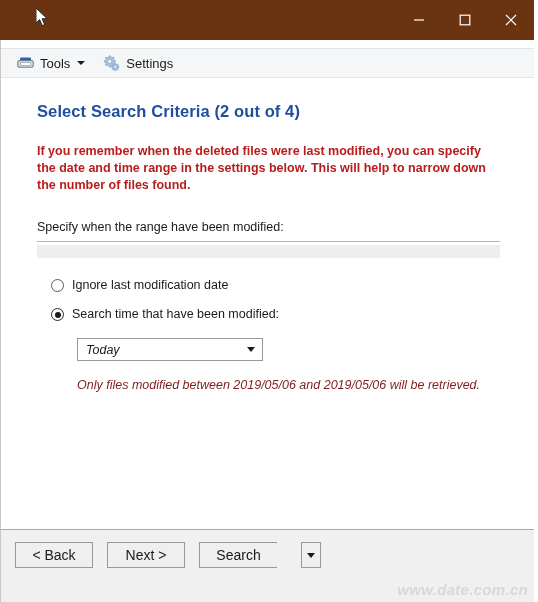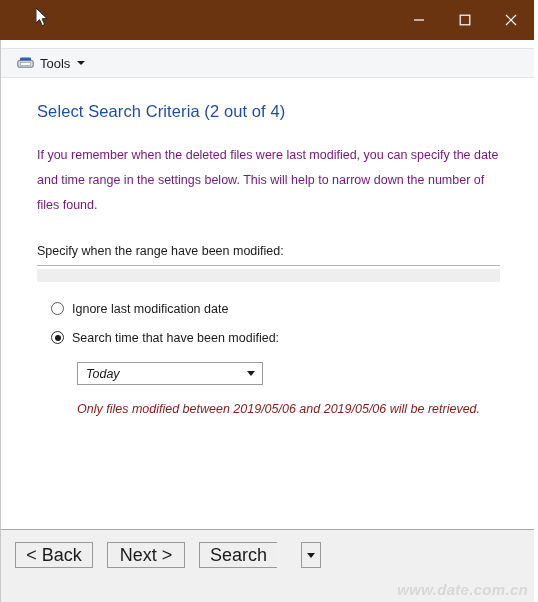--- a/index.html
+++ b/index.html
@@ -100,49 +100,50 @@
     border-bottom: 1px solid #a9a9a9;
     box-sizing: border-box;
     padding: 24px 34px 0 36px;
     position: relative;
     overflow: hidden;
   }
   .page-title {
     color: #1d4f9e;
     font-size: 16.5px;
     margin: 0 0 22px 0;
-    font-weight: normal;
+    font-weight: bold;
     letter-spacing: .1px;
   }
   .desc {
     font-size: 12.5px;
-    color: #701a75;
-    line-height: 25px;
+    color: #b91c1c;
+    line-height: 17px;
     margin: 0 0 26px 0;
     max-width: 470px;
+    font-weight: bold;
   }
   .group-label {
     font-size: 12.5px;
     color: #1a1a1a;
     margin-bottom: 7px;
   }
   .rule {
     height: 1px;
     background: #b6b6b6;
     margin-bottom: 3px;
   }
   .gray-band {
     height: 13px;
     background: #eeeeee;
     margin-bottom: 20px;
   }
 
   .radio-row {
     display: flex;
-    align-items: flex-start;
+    align-items: flex-end;
     margin-bottom: 15px;
     padding-left: 14px;
   }
   .radio {
     width: 13px;
     height: 13px;
     border-radius: 50%;
     border: 1px solid #5a5a5a;
     background: #ffffff;
     box-sizing: border-box;
@@ -205,21 +206,21 @@
     display: flex;
     align-items: flex-start;
     padding: 12px 0 0 14px;
     position: relative;
   }
   .btn {
     height: 26px;
     min-width: 78px;
     background: #efefef;
     border: 1px solid #999999;
-    font-size: 18px;
+    font-size: 14px;
     color: #1a1a1a;
     font-family: "Liberation Sans", sans-serif;
     display: flex;
     align-items: center;
     justify-content: center;
     margin-right: 14px;
     box-sizing: border-box;
     padding: 0 10px;
   }
   .split {
@@ -294,20 +295,33 @@
       <div class="tb-item">
         <svg width="17" height="14" viewBox="0 0 17 14">
           <rect x="3" y="1.5" width="11" height="3.2" rx="1.3" fill="#2b63b5"></rect>
           <rect x="0.8" y="4.6" width="15.4" height="6.6" rx="1.2" fill="#d8dde3" stroke="#6f7780" stroke-width="1"></rect>
           <rect x="3.4" y="6.6" width="10.2" height="2.8" fill="#ffffff" stroke="#9aa2ab" stroke-width="0.7"></rect>
         </svg>
         <span class="tb-label">Tools</span>
         <span class="tb-caret"></span>
       </div>
 
+      <div class="tb-item">
+        <svg width="17" height="16" viewBox="0 0 17 16">
+          <g fill="#a9c3e0" stroke="#7fa3c8" stroke-width="0.8">
+            <path d="M6.1 0.9 L7.5 0.9 L7.8 2.3 L9.0 2.8 L10.2 2.0 L11.2 3.0 L10.4 4.2 L10.9 5.4 L12.3 5.7 L12.3 7.1 L10.9 7.4 L10.4 8.6 L11.2 9.8 L10.2 10.8 L9.0 10.0 L7.8 10.5 L7.5 11.9 L6.1 11.9 L5.8 10.5 L4.6 10.0 L3.4 10.8 L2.4 9.8 L3.2 8.6 L2.7 7.4 L1.3 7.1 L1.3 5.7 L2.7 5.4 L3.2 4.2 L2.4 3.0 L3.4 2.0 L4.6 2.8 L5.8 2.3 Z"></path>
+          </g>
+          <circle cx="6.8" cy="6.4" r="2.1" fill="#ffffff" stroke="#7fa3c8" stroke-width="0.8"></circle>
+          <g fill="#a9c3e0" stroke="#7fa3c8" stroke-width="0.7">
+            <path d="M11.7 8.3 L12.7 8.3 L12.9 9.2 L13.7 9.5 L14.5 9.0 L15.2 9.7 L14.7 10.5 L15.0 11.3 L15.9 11.5 L15.9 12.5 L15.0 12.7 L14.7 13.5 L15.2 14.3 L14.5 15.0 L13.7 14.5 L12.9 14.8 L12.7 15.7 L11.7 15.7 L11.5 14.8 L10.7 14.5 L9.9 15.0 L9.2 14.3 L9.7 13.5 L9.4 12.7 L8.5 12.5 L8.5 11.5 L9.4 11.3 L9.7 10.5 L9.2 9.7 L9.9 9.0 L10.7 9.5 L11.5 9.2 Z"></path>
+          </g>
+          <circle cx="12.2" cy="12.0" r="1.4" fill="#ffffff" stroke="#7fa3c8" stroke-width="0.7"></circle>
+        </svg>
+        <span class="tb-label">Settings</span>
+      </div>
 
     </div>
   </div>
 
   <div class="content">
 
     <h1 class="page-title">Select Search Criteria (2 out of 4)</h1>
 
     <p class="desc">If you remember when the deleted files were last modified, you can specify the date and time range in the settings below. This will help to narrow down the number of files found.</p>
 

